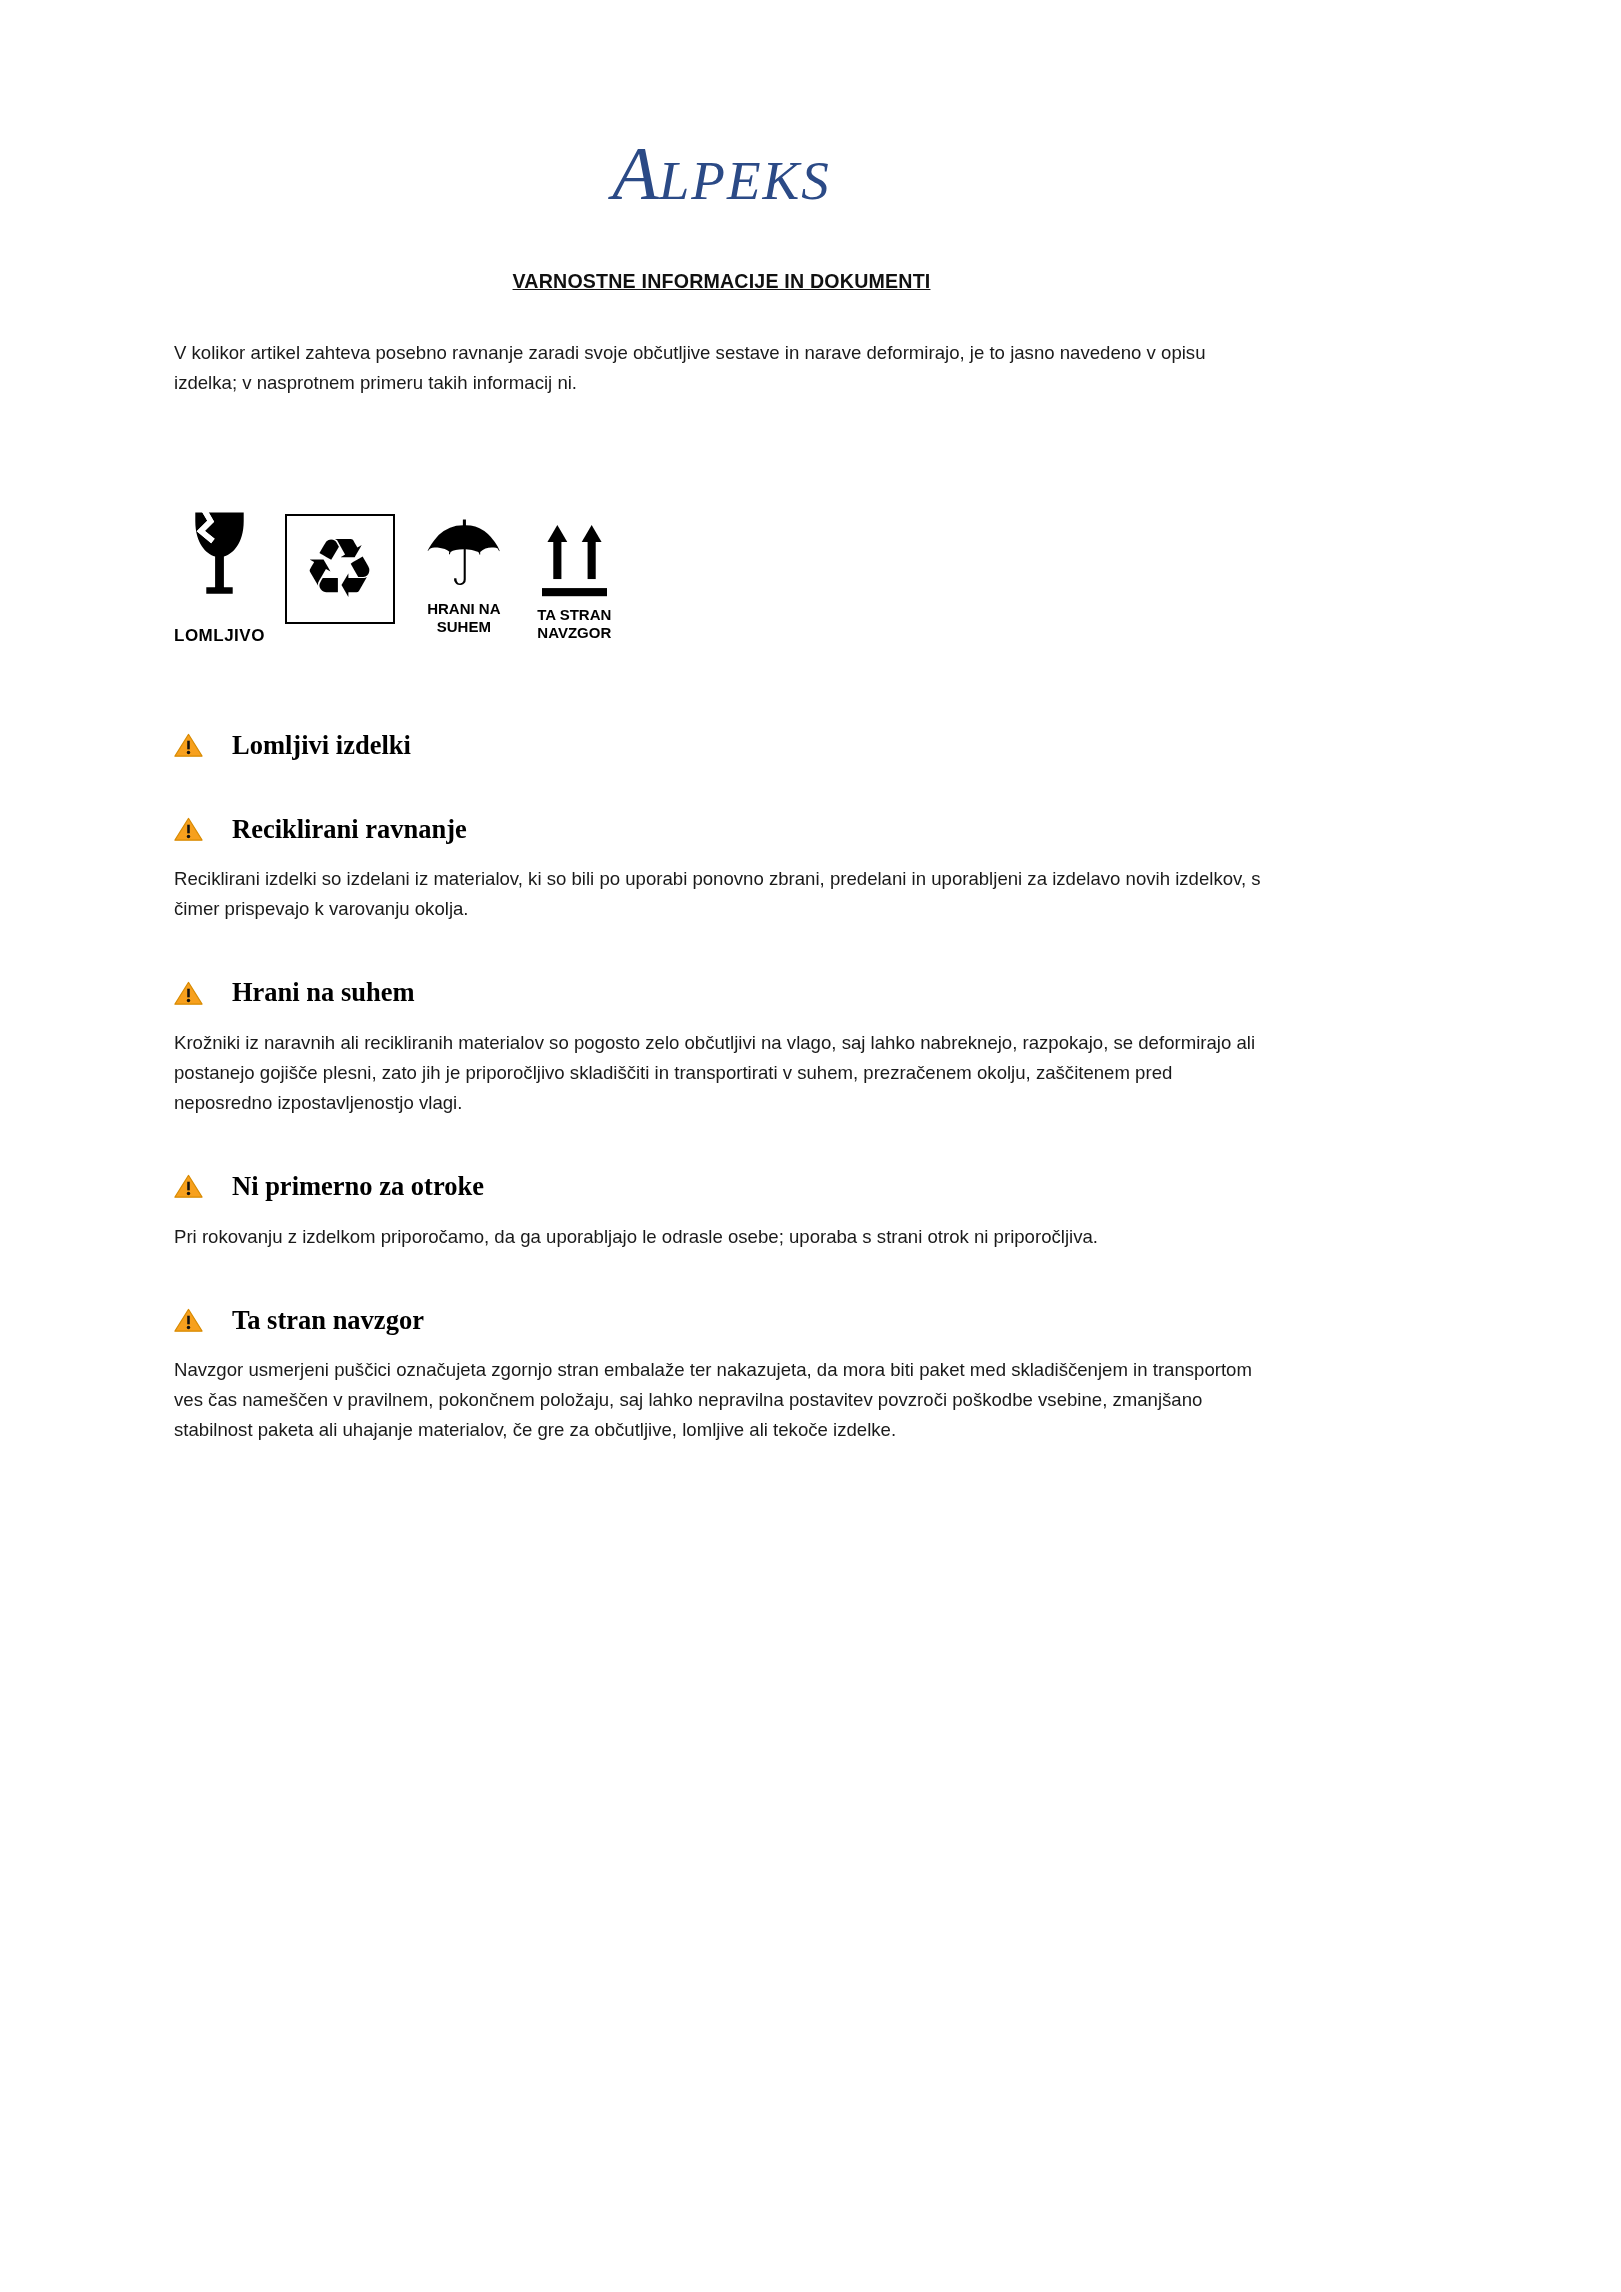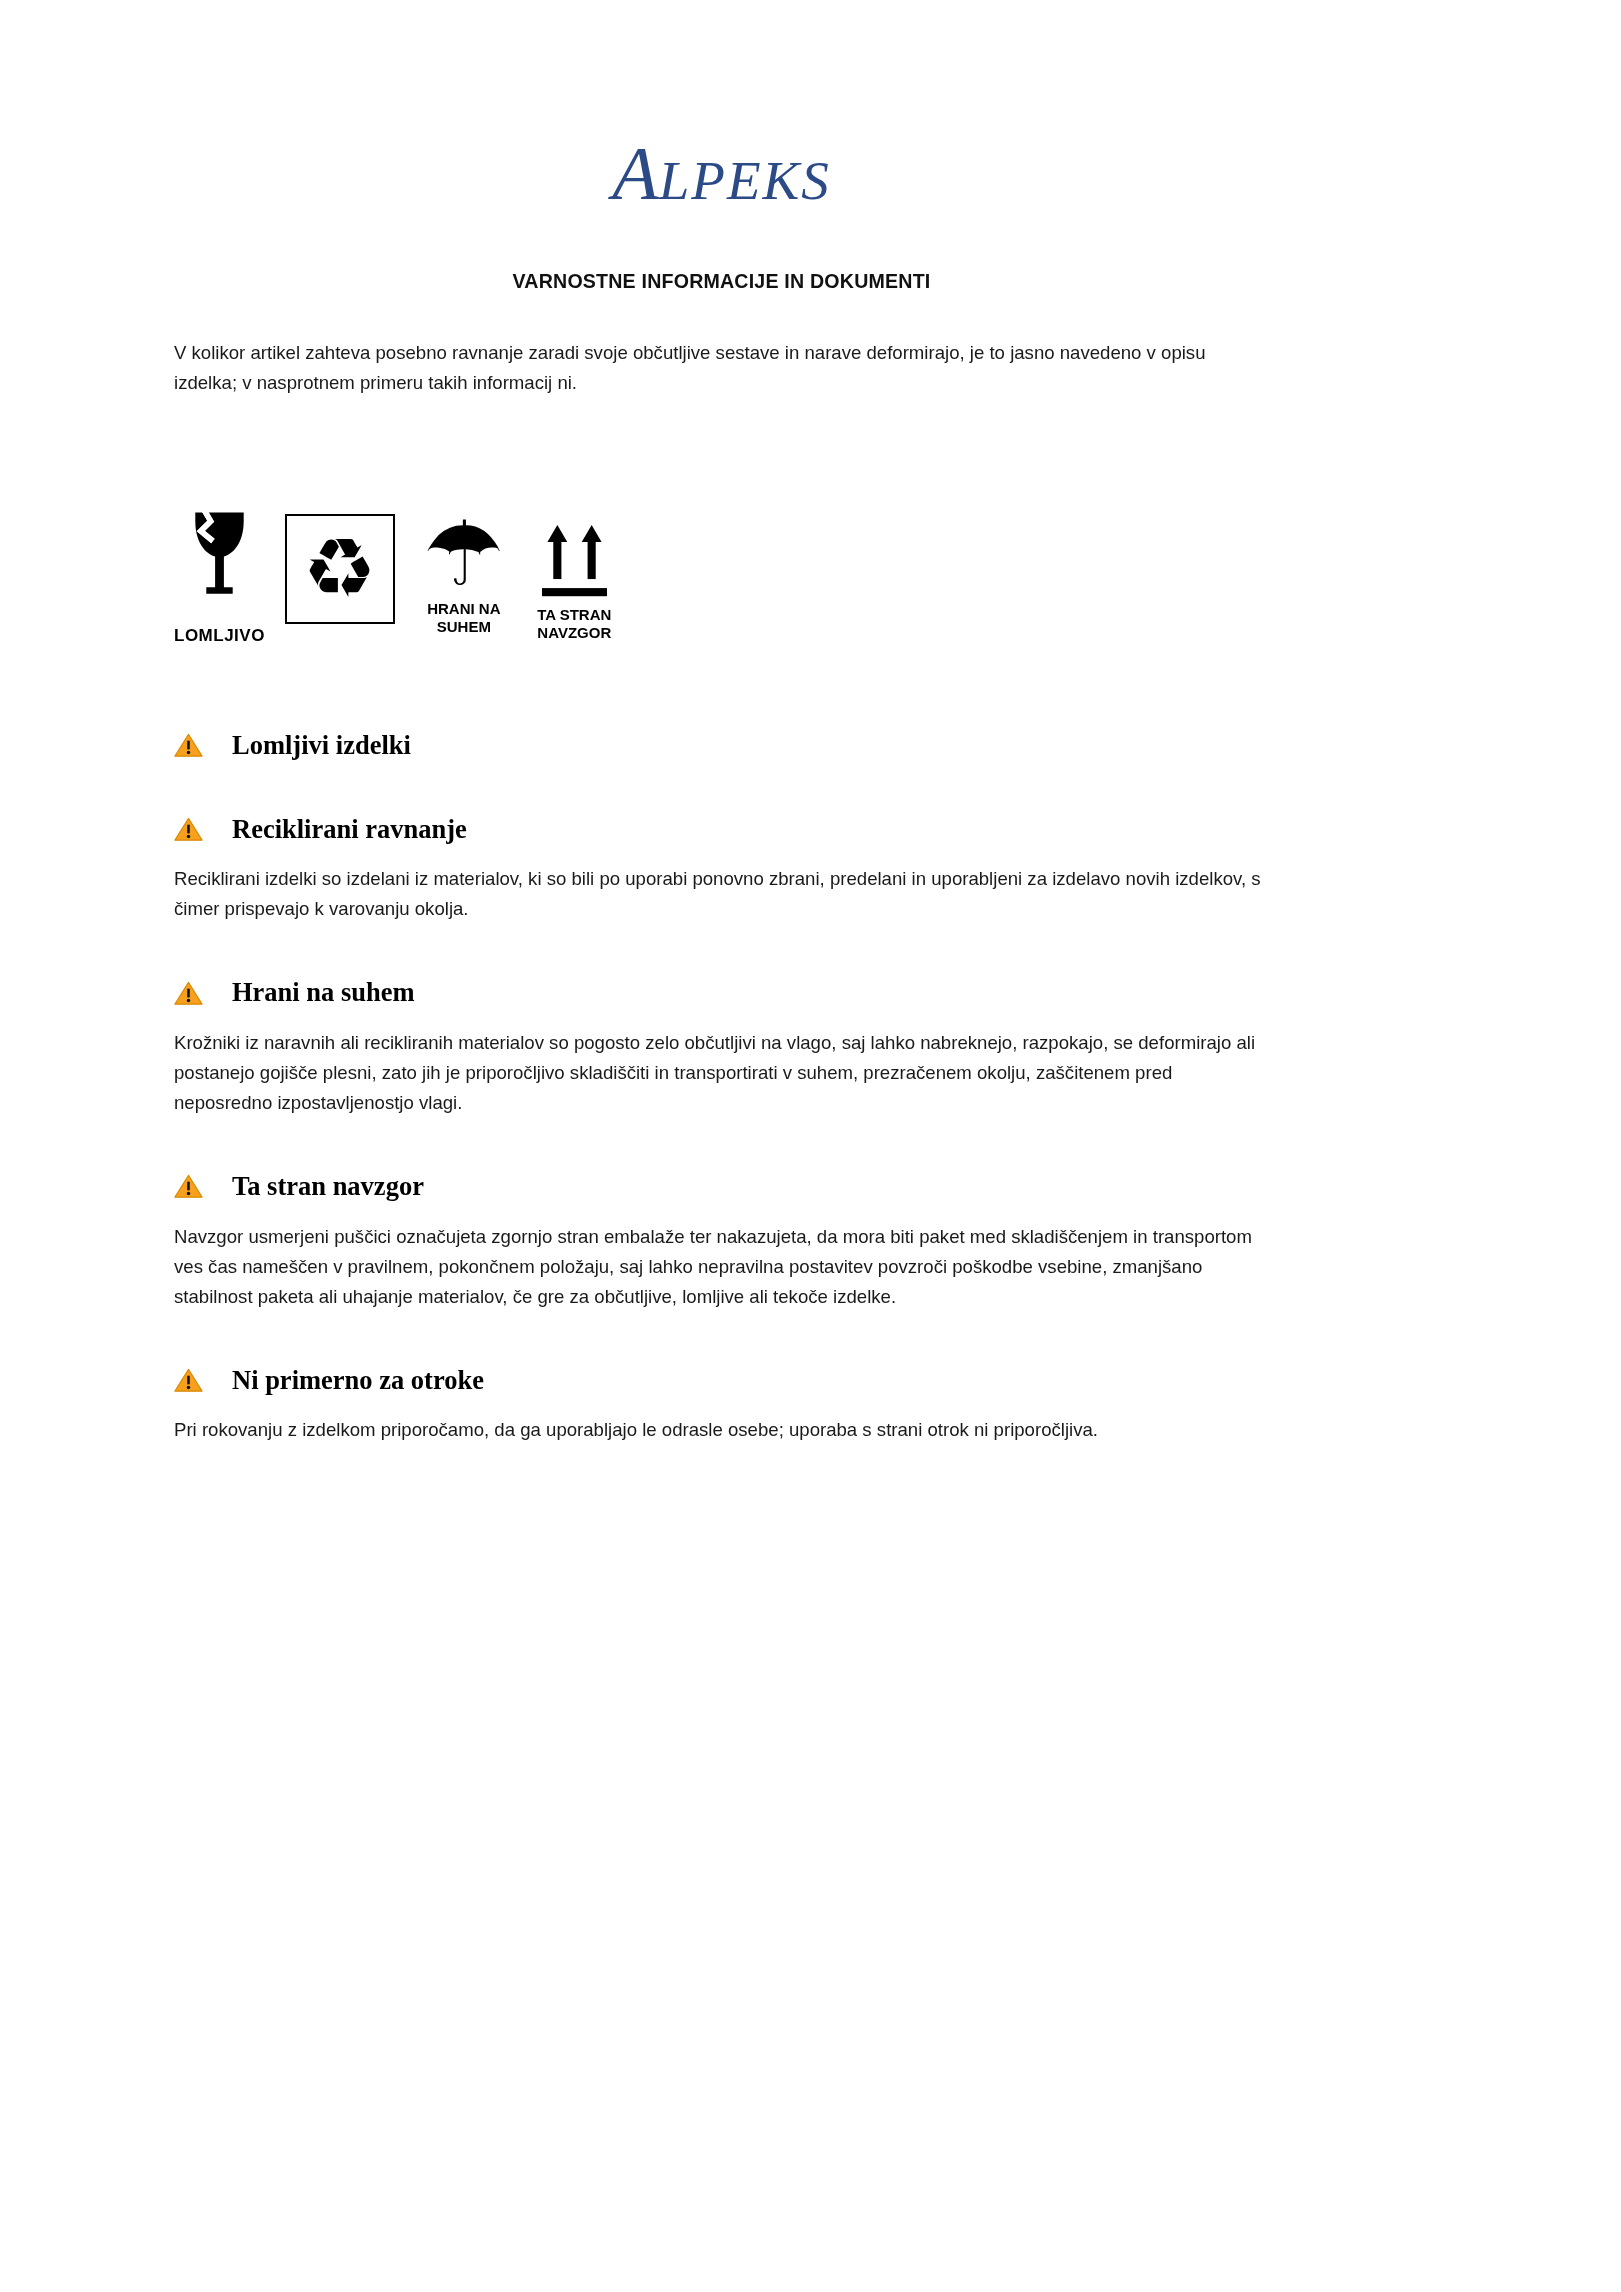--- a/index.html
+++ b/index.html
@@ -25,20 +25,21 @@
   .logo-first{font-size:76px;font-weight:400;}
   .logo-rest{font-size:55px;font-weight:400;letter-spacing:2px;}
   
   .doc-title{
     margin:59px 0 0 0;
     text-align:center;
     font-size:19.6px;
     font-weight:700;
     letter-spacing:0.2px;
     color:#111;
+    text-decoration:underline;
   }
   
   .body-text{
     margin:45px 0 0 0;
     font-size:18.6px;
     line-height:30px;
     color:#1a1a1a;
   }
   .section p.body-text{margin-top:19.6px;}
   
@@ -171,33 +172,33 @@
       <p class="body-text">Krožniki iz naravnih ali recikliranih materialov so pogosto zelo občutljivi na vlago, saj lahko nabreknejo, razpokajo, se deformirajo ali postanejo gojišče plesni, zato jih je priporočljivo skladiščiti in transportirati v suhem, prezračenem okolju, zaščitenem pred neposredno izpostavljenostjo vlagi.</p>
     </div>
 
     <div class="section">
       <div class="section-head">
         <svg class="warn-icon" viewBox="0 0 32 28">
           <path d="M16 2 L31 26 H1 Z" fill="#F7A01D" stroke="#D88A00" stroke-width="1.2" stroke-linejoin="round"></path>
           <rect x="14.6" y="9" width="2.8" height="9.5" fill="#111"></rect>
           <circle cx="16" cy="22" r="1.9" fill="#111"></circle>
         </svg>
+        <h2>Ni primerno za otroke</h2>
+      </div>
+      <p class="body-text">Pri rokovanju z izdelkom priporočamo, da ga uporabljajo le odrasle osebe; uporaba s strani otrok ni priporočljiva.</p>
+    </div>
+
+    <div class="section">
+      <div class="section-head">
+        <svg class="warn-icon" viewBox="0 0 32 28">
+          <path d="M16 2 L31 26 H1 Z" fill="#F7A01D" stroke="#D88A00" stroke-width="1.2" stroke-linejoin="round"></path>
+          <rect x="14.6" y="9" width="2.8" height="9.5" fill="#111"></rect>
+          <circle cx="16" cy="22" r="1.9" fill="#111"></circle>
+        </svg>
         <h2>Ta stran navzgor</h2>
       </div>
       <p class="body-text">Navzgor usmerjeni puščici označujeta zgornjo stran embalaže ter nakazujeta, da mora biti paket med skladiščenjem in transportom ves čas nameščen v pravilnem, pokončnem položaju, saj lahko nepravilna postavitev povzroči poškodbe vsebine, zmanjšano stabilnost paketa ali uhajanje materialov, če gre za občutljive, lomljive ali tekoče izdelke.</p>
     </div>
 
-    <div class="section">
-      <div class="section-head">
-        <svg class="warn-icon" viewBox="0 0 32 28">
-          <path d="M16 2 L31 26 H1 Z" fill="#F7A01D" stroke="#D88A00" stroke-width="1.2" stroke-linejoin="round"></path>
-          <rect x="14.6" y="9" width="2.8" height="9.5" fill="#111"></rect>
-          <circle cx="16" cy="22" r="1.9" fill="#111"></circle>
-        </svg>
-        <h2>Ni primerno za otroke</h2>
-      </div>
-      <p class="body-text">Pri rokovanju z izdelkom priporočamo, da ga uporabljajo le odrasle osebe; uporaba s strani otrok ni priporočljiva.</p>
-    </div>
-
   </div>
 
 </div>
 
 
 </body></html>

